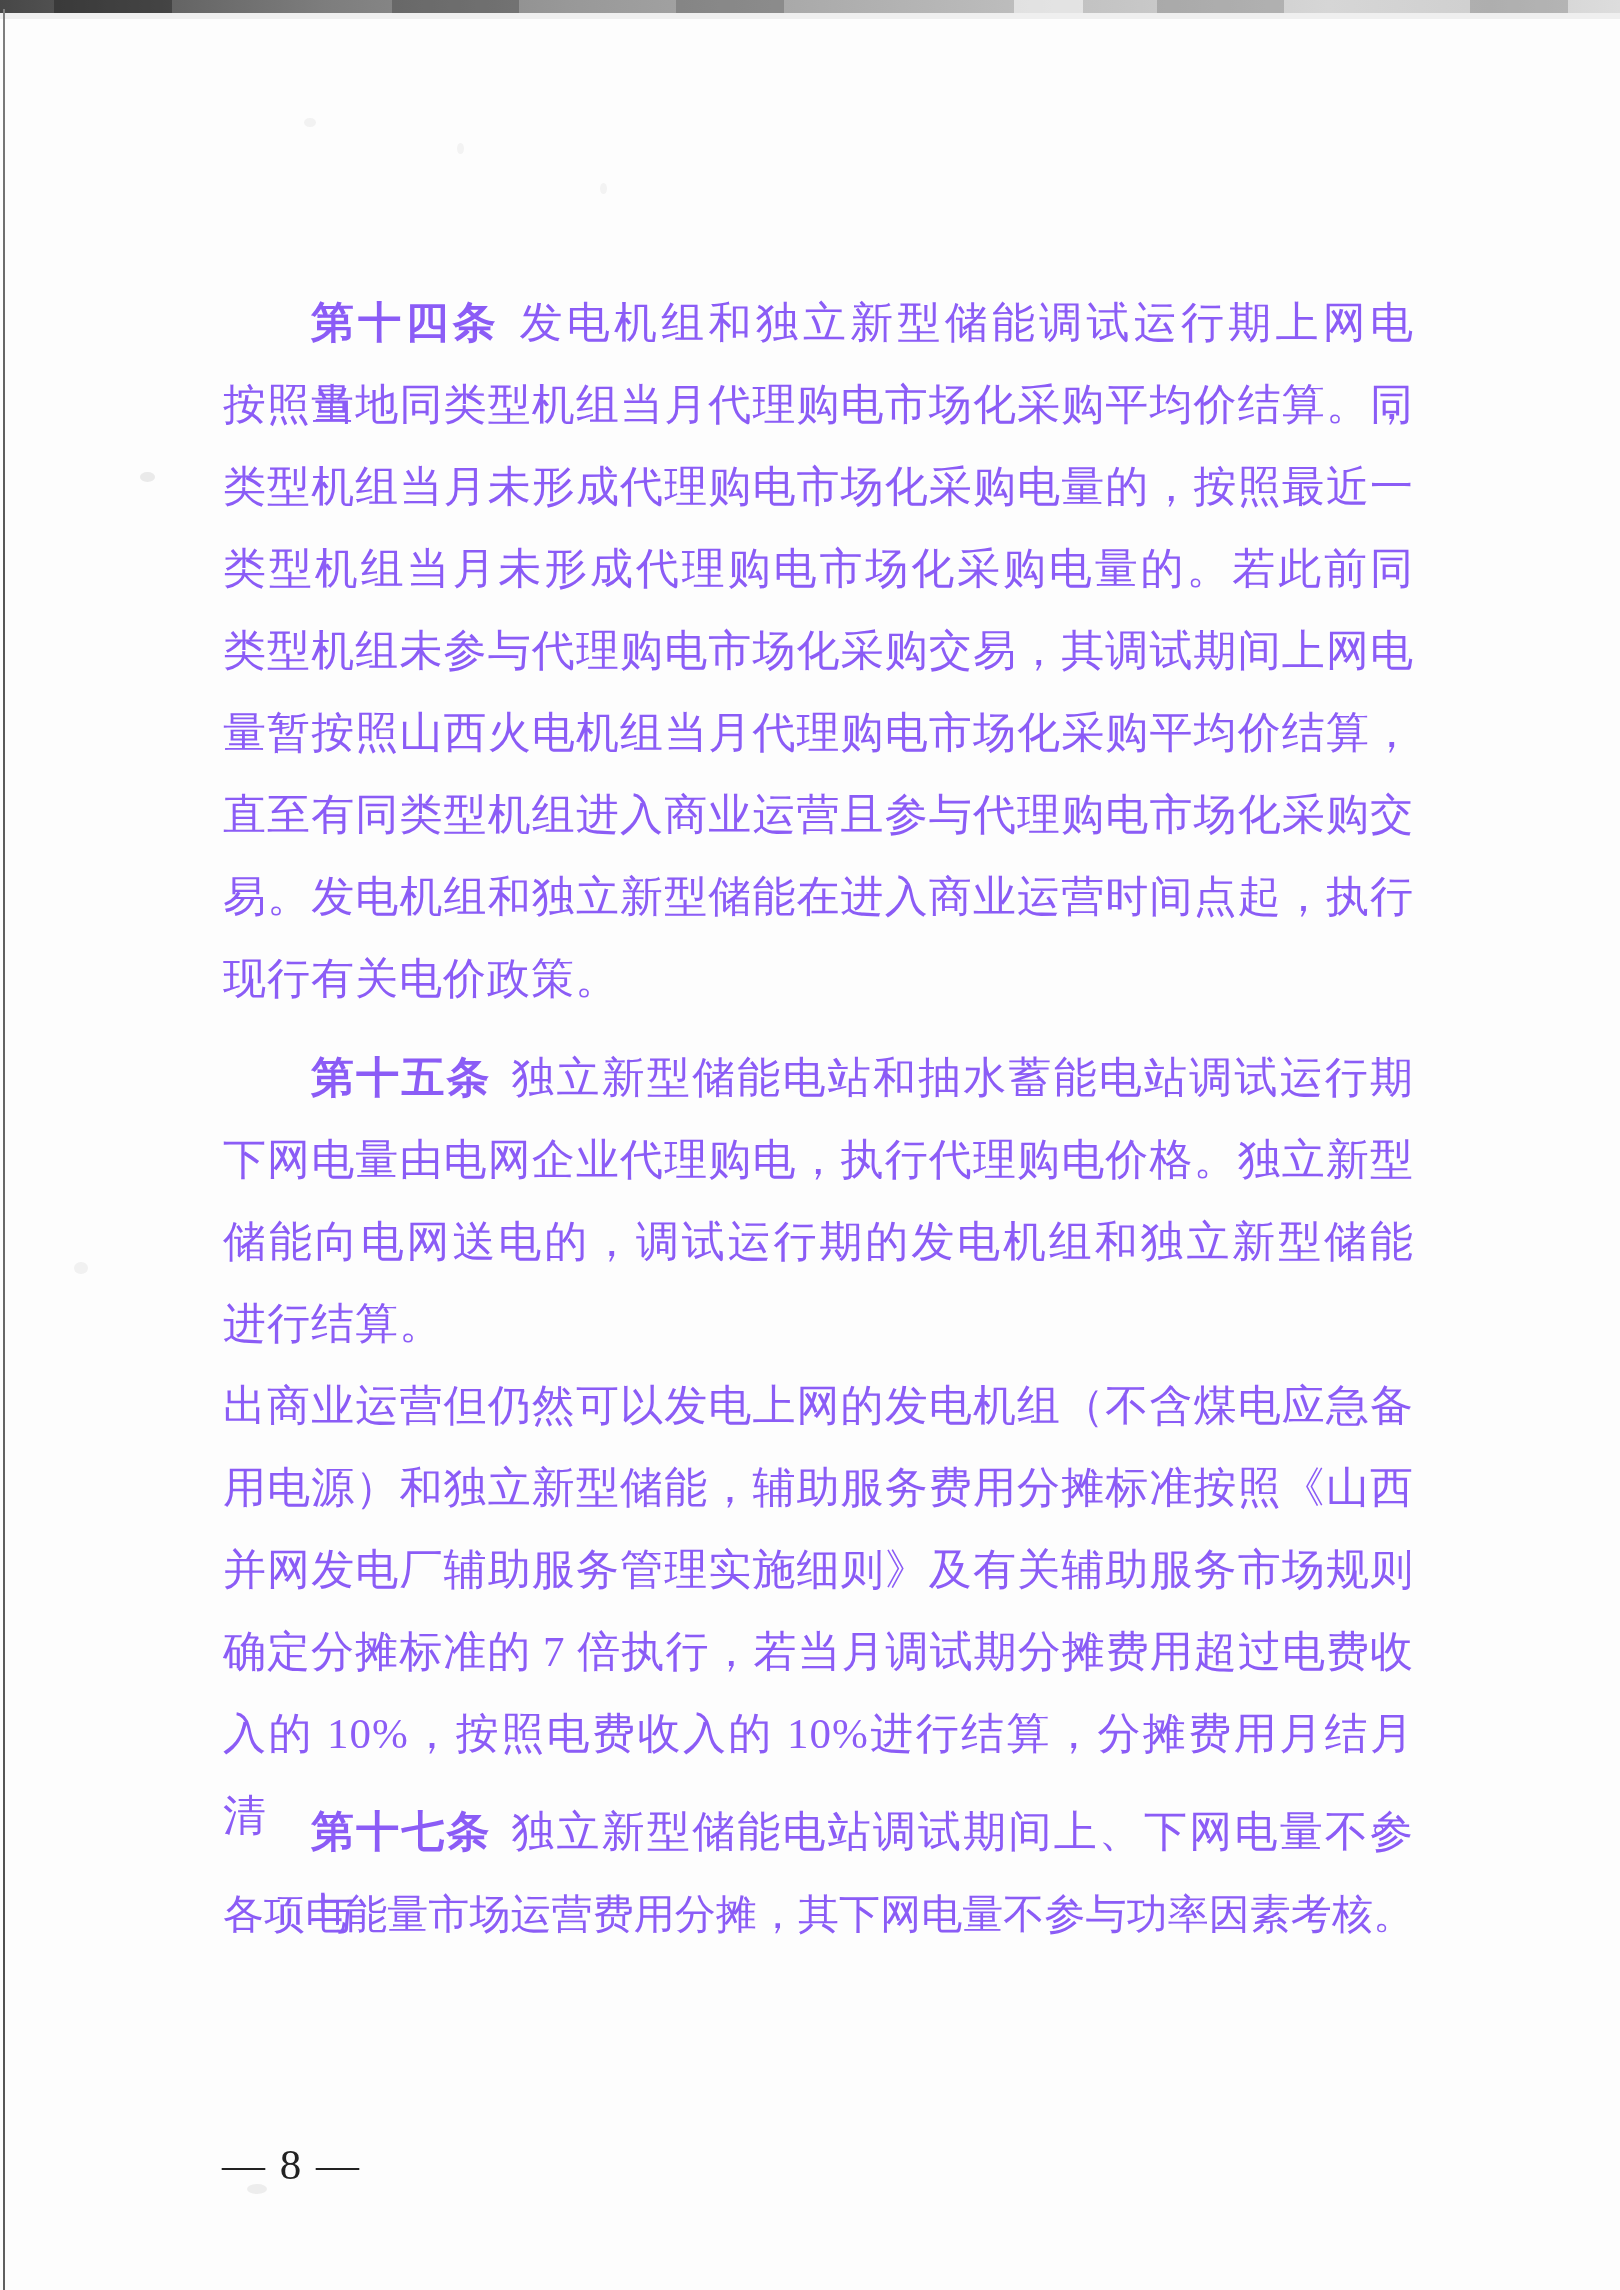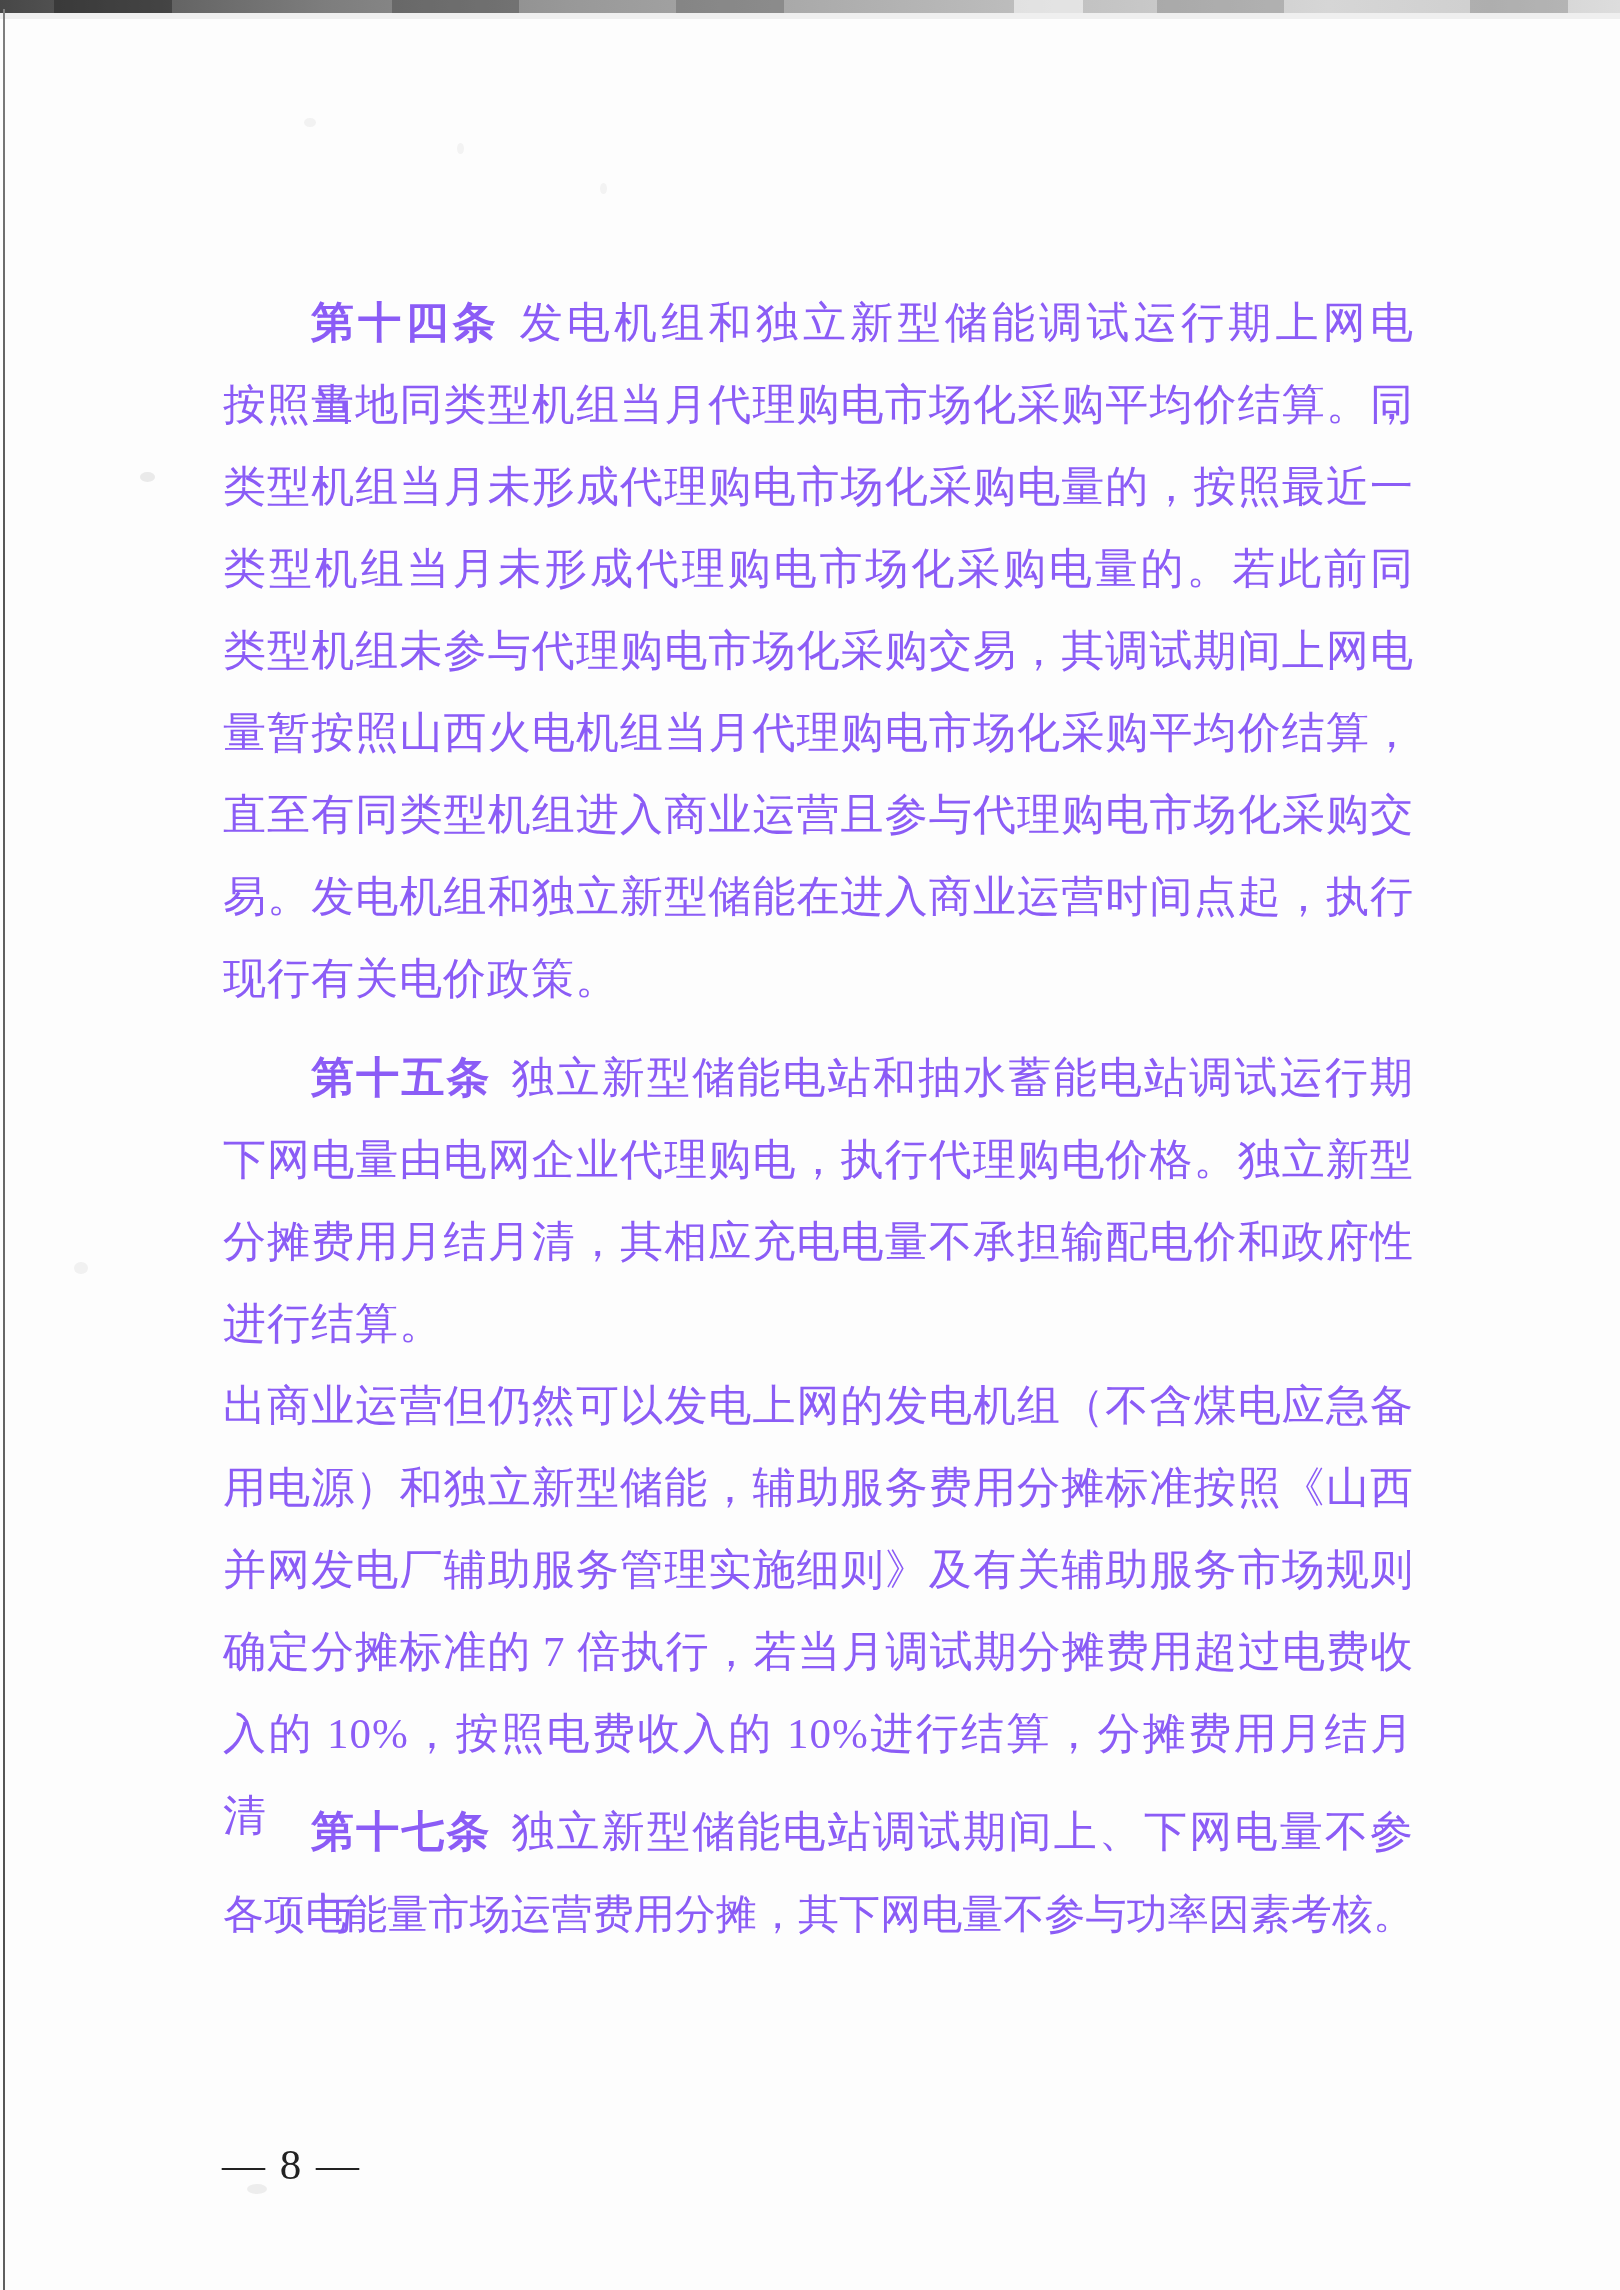--- a/index.html
+++ b/index.html
@@ -112,21 +112,21 @@
       <div class="line fill">按照当地同类型机组当月代理购电市场化采购平均价结算。同</div>
       <div class="line fill">类型机组当月未形成代理购电市场化采购电量的，按照最近一</div>
       <div class="line fill">类型机组当月未形成代理购电市场化采购电量的。若此前同</div>
       <div class="line fill">类型机组未参与代理购电市场化采购交易，其调试期间上网电</div>
       <div class="line fill">量暂按照山西火电机组当月代理购电市场化采购平均价结算，</div>
       <div class="line fill">直至有同类型机组进入商业运营且参与代理购电市场化采购交</div>
       <div class="line fill">易。发电机组和独立新型储能在进入商业运营时间点起，执行</div>
       <div class="line short">现行有关电价政策。</div>
       <div class="line fill indent gap"><span class="lead">第十五条</span>独立新型储能电站和抽水蓄能电站调试运行期</div>
       <div class="line fill">下网电量由电网企业代理购电，执行代理购电价格。独立新型</div>
-      <div class="line fill">分摊费用月结月清，其相应充电电量不承担输配电价和政府性</div>
+      <div class="line fill">储能向电网送电的，调试运行期的发电机组和独立新型储能</div>
       <div class="line short">进行结算。</div>
       <div class="line fill">出商业运营但仍然可以发电上网的发电机组（不含煤电应急备</div>
       <div class="line fill">用电源）和独立新型储能，辅助服务费用分摊标准按照《山西</div>
       <div class="line fill">并网发电厂辅助服务管理实施细则》及有关辅助服务市场规则</div>
       <div class="line fill">确定分摊标准的 7 倍执行，若当月调试期分摊费用超过电费收</div>
       <div class="line fill">入的 10%，按照电费收入的 10%进行结算，分摊费用月结月清。</div>
       <div class="line fill indent gap"><span class="lead">第十七条</span>独立新型储能电站调试期间上、下网电量不参与</div>
       <div class="line fill tight">各项电能量市场运营费用分摊，其下网电量不参与功率因素考核。</div>
     </div>
 

